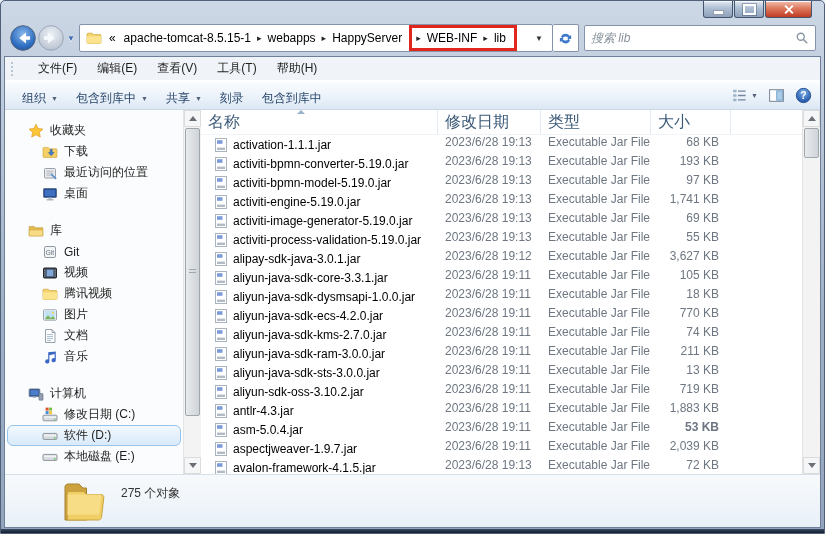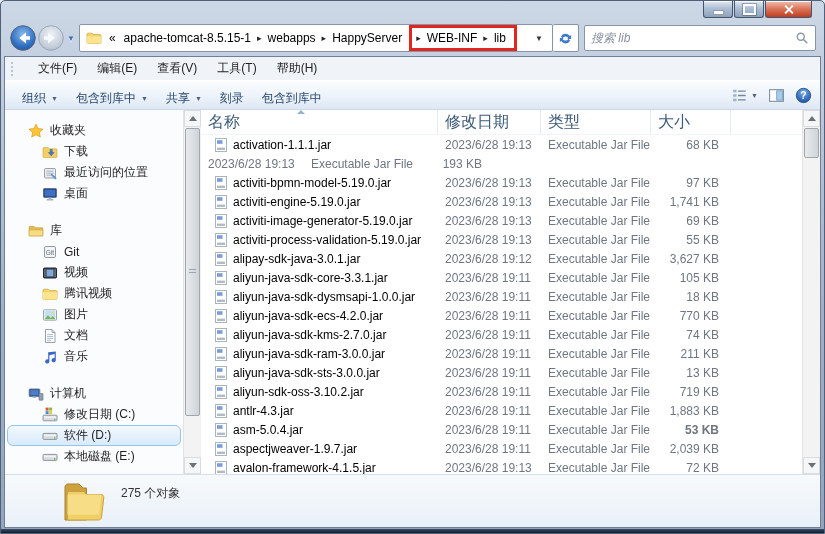--- a/index.html
+++ b/index.html
@@ -64,21 +64,21 @@
   .side-row.selected{background:linear-gradient(#f2f8fe,#d9eafa);border-color:#94c4ec;border-radius:6px;}
   .side-gap{height:16px;}
   .side-scroll{position:absolute;top:0;right:0;width:17px;bottom:0;background:#f3f3f3;border-left:1px solid #e4e4e4;}
   
   .filepane{flex:1;position:relative;display:flex;flex-direction:column;min-width:0;}
   .listheader{height:24px;display:flex;flex:0 0 auto;border-bottom:1px solid #f0f4f8;margin-right:17px;position:relative;}
   .hcol{display:flex;align-items:center;font-size:16px;color:#3c5a78;padding-left:7px;box-sizing:border-box;
     border-right:1px solid #e4eaf1;position:relative;}
   .sort-arrow{position:absolute;top:0;left:96px;width:0;height:0;border-left:4px solid transparent;border-right:4px solid transparent;border-bottom:4px solid #98b2c9;}
   .rows{flex:1;overflow:hidden;margin-right:17px;}
-  .frow{display:flex;height:19px;align-items:center;font-size:12px;}
+  .frow{display:flex;height:19px;font-size:12px;}
   .fcell{box-sizing:border-box;padding-left:7px;overflow:hidden;white-space:nowrap;}
   .c-name{color:#000;display:flex;align-items:center;gap:5px;padding-left:13px;}
   .c-name svg{width:14px;height:14px;flex:0 0 auto;}
   .c-date,.c-type{color:#6d7681;}
   .c-size{color:#6d7681;text-align:right;padding-right:12px;}
   .list-scroll{position:absolute;top:0;right:0;width:17px;bottom:0;background:#f3f3f3;border-left:1px solid #e4e4e4;}
   
   .sb-arrow{position:absolute;left:0;width:17px;height:17px;background:#f5f6f7;border:1px solid #dcdcdc;box-sizing:border-box;
     display:flex;align-items:center;justify-content:center;}
   .sb-arrow.up{top:0;} .sb-arrow.down{bottom:0;}
@@ -446,20 +446,30 @@
                     <rect x="3" y="9.6" width="8" height="2.4" fill="#b2bac4"></rect>
                   </svg>
                 </span>
                 <span>activation-1.1.1.jar</span>
               </div>
               <div class="fcell c-date" style="width: 103px;">2023/6/28 19:13</div>
               <div class="fcell c-type" style="width: 110px;">Executable Jar File</div>
               <div class="fcell c-size" style="width: 80px;">68 KB</div>
             </div>
             <div class="frow">
+              <div class="fcell c-name" style="width: 237px;">
+                <span style="display: flex;">
+                  <svg viewBox="0 0 14 14">
+                    <rect x="1.5" y="0.5" width="11" height="13" fill="#fff" stroke="#aab4bf"></rect>
+                    <rect x="3" y="2.2" width="5.5" height="3.6" fill="#7b9bd9"></rect>
+                    <rect x="3" y="9.6" width="8" height="2.4" fill="#b2bac4"></rect>
+                  </svg>
+                </span>
+                <span>activiti-bpmn-converter-5.19.0.jar</span>
+              </div>
               <div class="fcell c-date" style="width: 103px;">2023/6/28 19:13</div>
               <div class="fcell c-type" style="width: 110px;">Executable Jar File</div>
               <div class="fcell c-size" style="width: 80px;">193 KB</div>
             </div>
             <div class="frow">
               <div class="fcell c-name" style="width: 237px;">
                 <span style="display: flex;">
                   <svg viewBox="0 0 14 14">
                     <rect x="1.5" y="0.5" width="11" height="13" fill="#fff" stroke="#aab4bf"></rect>
                     <rect x="3" y="2.2" width="5.5" height="3.6" fill="#7b9bd9"></rect>

